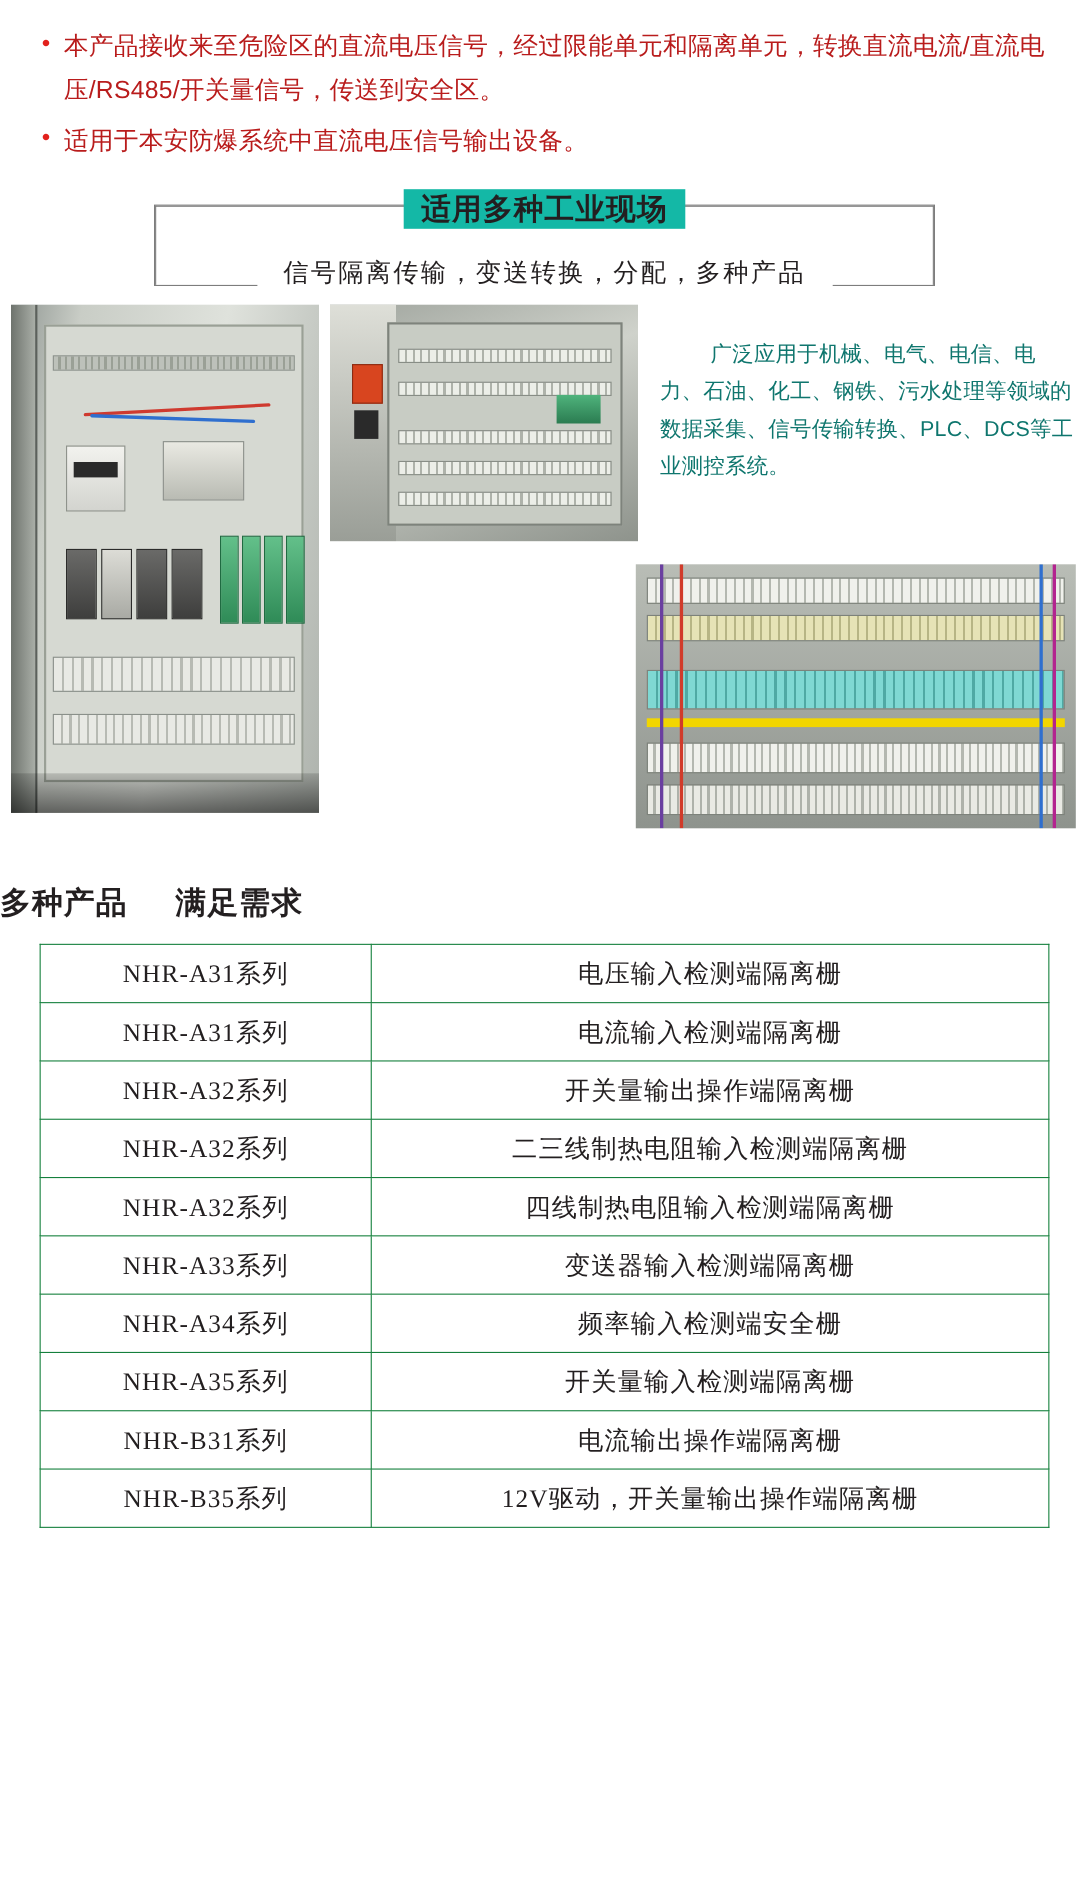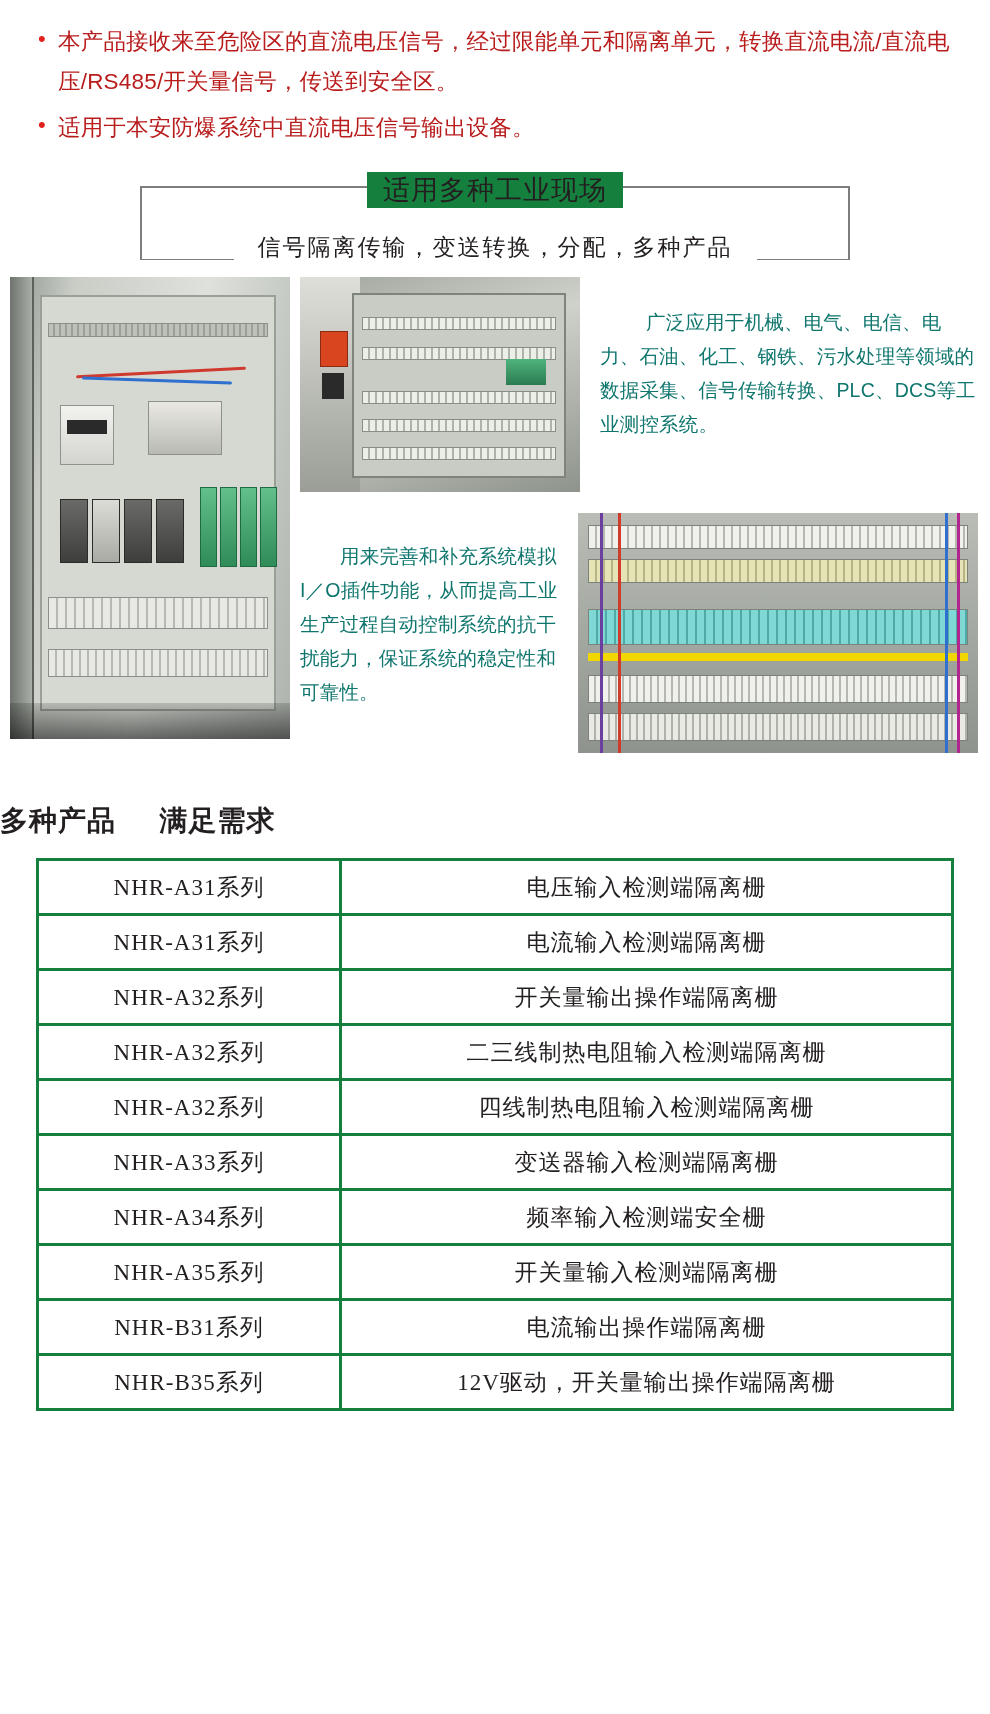--- a/index.html
+++ b/index.html
@@ -41,27 +41,27 @@
   }
 
   
   .section-head {
     margin-top: 24px;
     text-align: center;
     position: relative;
   }
   .head-title {
     font-size: 27px;
-    font-weight: normal;
+    font-weight: bold;
     letter-spacing: 1px;
     display: inline-block;
     padding: 0 16px;
     position: relative;
     z-index: 2;
-    background: #15803d;
+    background: #14b8a6;
   }
   .bracket {
     position: absolute;
     left: 140px;
     right: 140px;
     top: 14px;
     height: 72px;
     border: 1px solid #7d7d7d;
     border-top-width: 1px;
     z-index: 1;
@@ -307,21 +307,21 @@
   .tbl-wrap {
     margin: 18px auto 0 auto;
     width: 918px;
   }
   table.products {
     border-collapse: collapse;
     width: 100%;
     table-layout: fixed;
   }
   table.products td {
-    border: 3px solid #15803d;
+    border: 1px solid #15803d;
     height: 52px;
     font-family: "Liberation Serif", serif;
     font-size: 23px;
     letter-spacing: 1px;
     text-align: center;
     padding: 0 0;
     vertical-align: middle;
   }
   table.products td.model {
     width: 300px;
@@ -403,21 +403,20 @@
       <div class="tstrip t5"></div>
       <div class="tstrip t6"></div>
       <div class="vwire vw1"></div>
       <div class="vwire vw2"></div>
       <div class="vwire vw3"></div>
       <div class="vwire vw4"></div>
     </div>
   </div>
 
   <div class="collage-text" id="text-right-top">广泛应用于机械、电气、电信、电力、石油、化工、钢铁、污水处理等领域的数据采集、信号传输转换、PLC、DCS等工业测控系统。</div>
-  <div class="collage-text" id="text-mid-bottom">用来完善和补充系统模拟I／O插件功能，从而提高工业生产过程自动控制系统的抗干扰能力，保证系统的稳定性和可靠性。</div>
 </div>
 
 <div class="products-head">
   <span>多种产品</span>
   <span class="gap"></span>
   <span>满足需求</span>
 </div>
 
 <div class="tbl-wrap">
   <table class="products">

